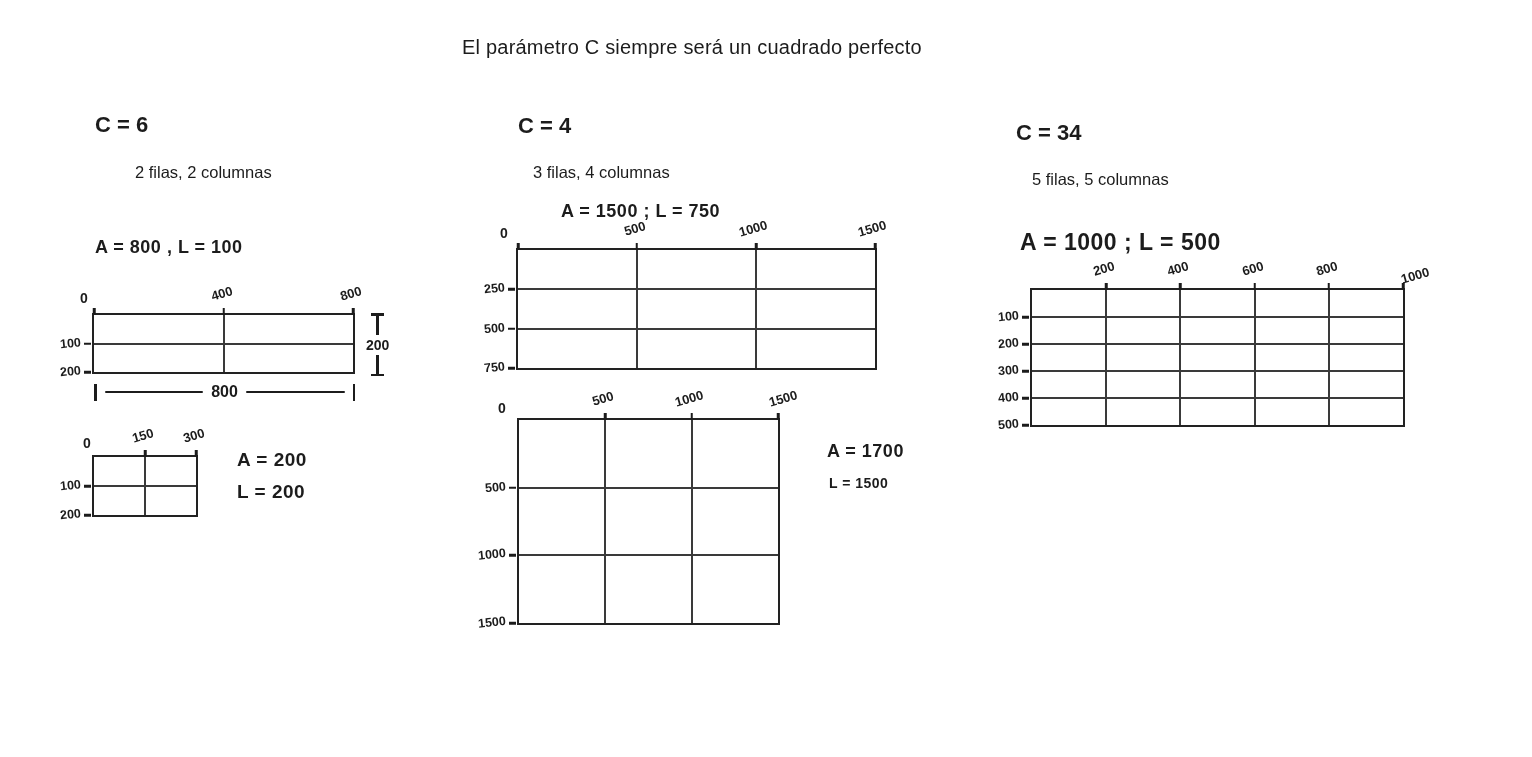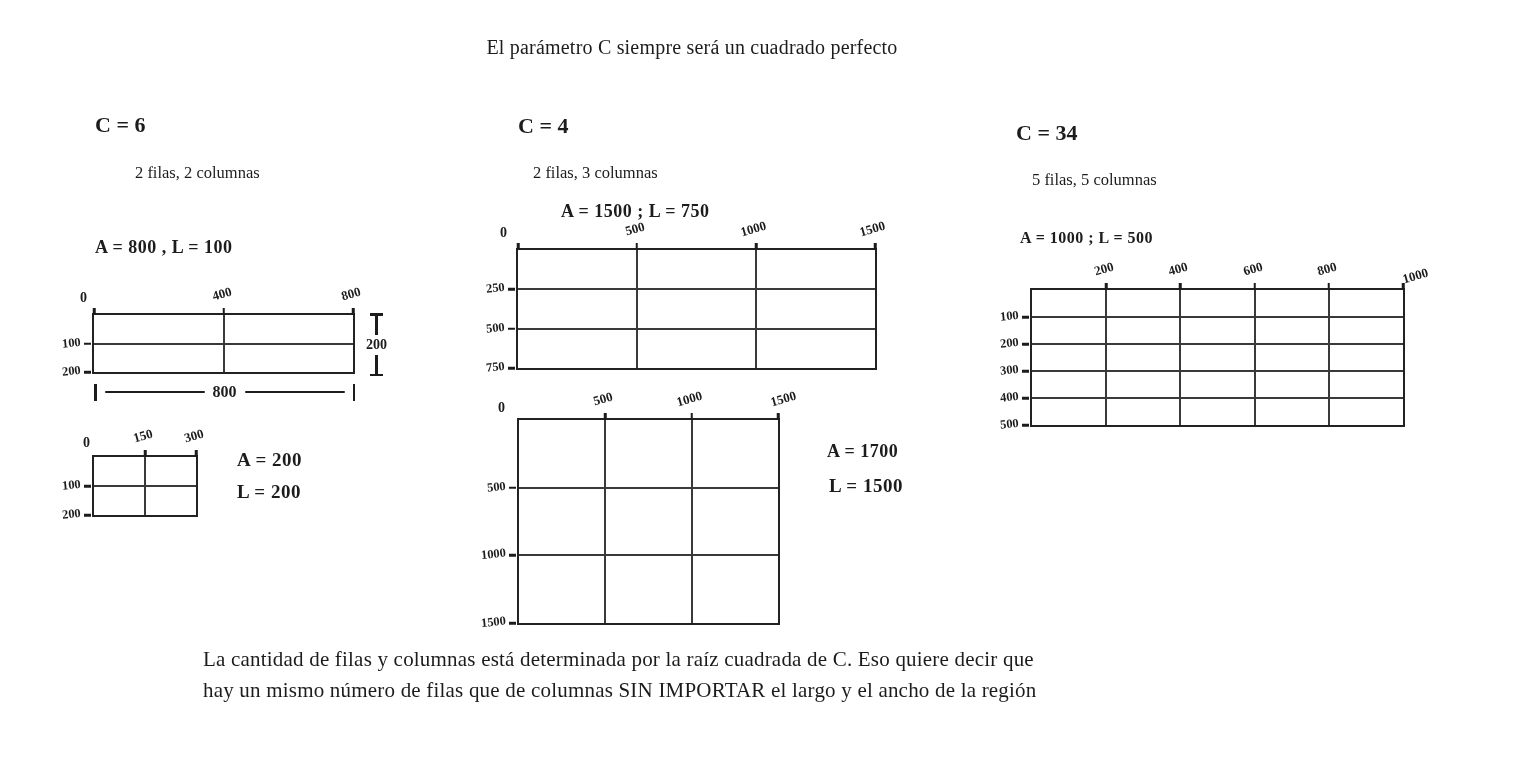--- a/index.html
+++ b/index.html
@@ -1,18 +1,18 @@
 <!DOCTYPE html>
 <html><head>
 <meta charset="utf-8">
 <style>
   html,body { margin:0; padding:0; background:#ffffff; }
   .page {
     position:relative; width:1459px; height:757px; background:#ffffff;
-    font-family:Liberation Serif, serif; color:#1c1c1c; overflow:hidden;
+    font-family:Liberation Sans, sans-serif; color:#1c1c1c; overflow:hidden;
   }
   .abs { position:absolute; white-space:nowrap; }
 
   .title { top:36px; left:0; width:1384px; text-align:center; font-size:20px; letter-spacing:0.2px; }
 
   .heading { font-size:22px; font-weight:600; }
   .sub     { font-size:16.5px; }
   .al      { font-size:18px; font-weight:700; letter-spacing:0.5px; }
   .side-al { font-size:19px; font-weight:700; letter-spacing:0.5px; }
 
@@ -94,21 +94,21 @@
     <span class="tlabel zero" style="left:-11px; top:-22px;">0</span>
     <span class="tlabel rot" style="left:50%;">150</span>
     <span class="tlabel rot" style="left:100%;">300</span>
     <span class="llabel" style="top:50%;">100</span>
     <span class="llabel" style="top:100%;">200</span>
   </div>
   <div class="abs side-al" style="left:237px; top:449px;">A = 200</div>
   <div class="abs side-al" style="left:237px; top:481px;">L = 200</div>
 
   <div class="abs heading" style="left:518px; top:113px;">C = 4</div>
-  <div class="abs sub" style="left:533px; top:163px;">2 filas, 3 columnas</div>
+  <div class="abs sub" style="left:533px; top:163px;">3 filas, 4 columnas</div>
   <div class="abs al" style="left:561px; top:201px;">A = 1500 ;  L = 750</div>
 
   <div class="grid" style="left:516px; top:248px; width:361px; height:122px;">
     <div class="vline" style="left:33.333%;"></div>
     <div class="vline" style="left:66.667%;"></div>
     <div class="hline" style="top:33.333%;"></div>
     <div class="hline" style="top:66.667%;"></div>
     <div class="tick-top" style="left:0%;"></div>
     <div class="tick-top" style="left:33.333%;"></div>
     <div class="tick-top" style="left:66.667%;"></div>
@@ -138,25 +138,25 @@
     <div class="tick-left" style="top:100%;"></div>
     <span class="tlabel zero" style="left:-21px; top:-20px;">0</span>
     <span class="tlabel rot" style="left:33.333%;">500</span>
     <span class="tlabel rot" style="left:66.667%;">1000</span>
     <span class="tlabel rot" style="left:103%;">1500</span>
     <span class="llabel" style="top:33.333%;">500</span>
     <span class="llabel" style="top:66.667%;">1000</span>
     <span class="llabel" style="top:100%;">1500</span>
   </div>
   <div class="abs side-al" style="left:827px; top:441px; font-size:18px;">A = 1700</div>
-  <div class="abs side-al" style="left:829px; top:475px; font-size:19px;">L = 1500</div>
+  <div class="abs side-al" style="left:829px; top:475px; font-size:14px;">L = 1500</div>
 
   <div class="abs heading" style="left:1016px; top:120px;">C = 34</div>
   <div class="abs sub" style="left:1032px; top:170px;">5 filas, 5 columnas</div>
-  <div class="abs al" style="left:1020px; top:229px; font-size:16px;">A = 1000  ;   L = 500</div>
+  <div class="abs al" style="left:1020px; top:229px; font-size:23px;">A = 1000  ;   L = 500</div>
 
   <div class="grid" style="left:1030px; top:288px; width:375px; height:139px;">
     <div class="vline" style="left:20%;"></div>
     <div class="vline" style="left:40%;"></div>
     <div class="vline" style="left:60%;"></div>
     <div class="vline" style="left:80%;"></div>
     <div class="hline" style="top:20%;"></div>
     <div class="hline" style="top:40%;"></div>
     <div class="hline" style="top:60%;"></div>
     <div class="hline" style="top:80%;"></div>
@@ -175,18 +175,14 @@
     <span class="tlabel rot" style="left:60%;">600</span>
     <span class="tlabel rot" style="left:80%;">800</span>
     <span class="tlabel rot" style="left:104%; top:-22px;">1000</span>
     <span class="llabel" style="top:20%;">100</span>
     <span class="llabel" style="top:40%;">200</span>
     <span class="llabel" style="top:60%;">300</span>
     <span class="llabel" style="top:80%;">400</span>
     <span class="llabel" style="top:100%;">500</span>
   </div>
 
-  <div class="abs footer">
-    <div>La cantidad de filas y columnas está determinada por la raíz cuadrada de C. Eso quiere decir que</div>
-    <div>hay un mismo número de filas que de columnas SIN IMPORTAR el largo y el ancho de la región</div>
-  </div>
 
 </div>
 
 </body></html>

